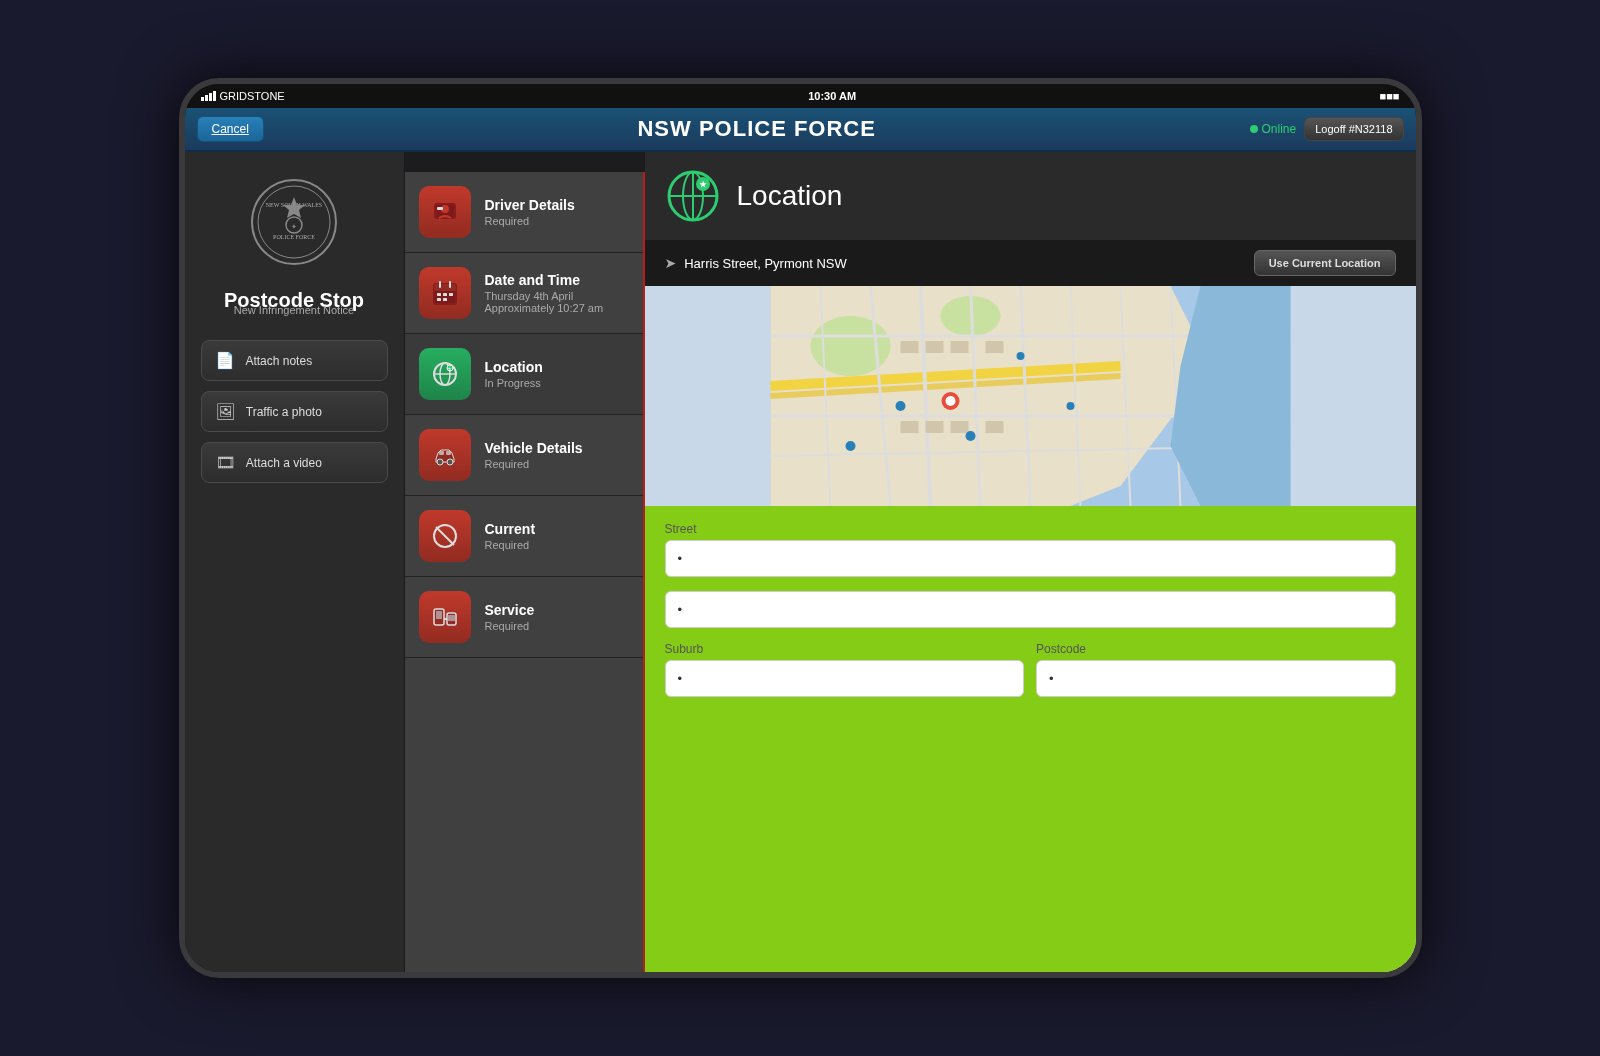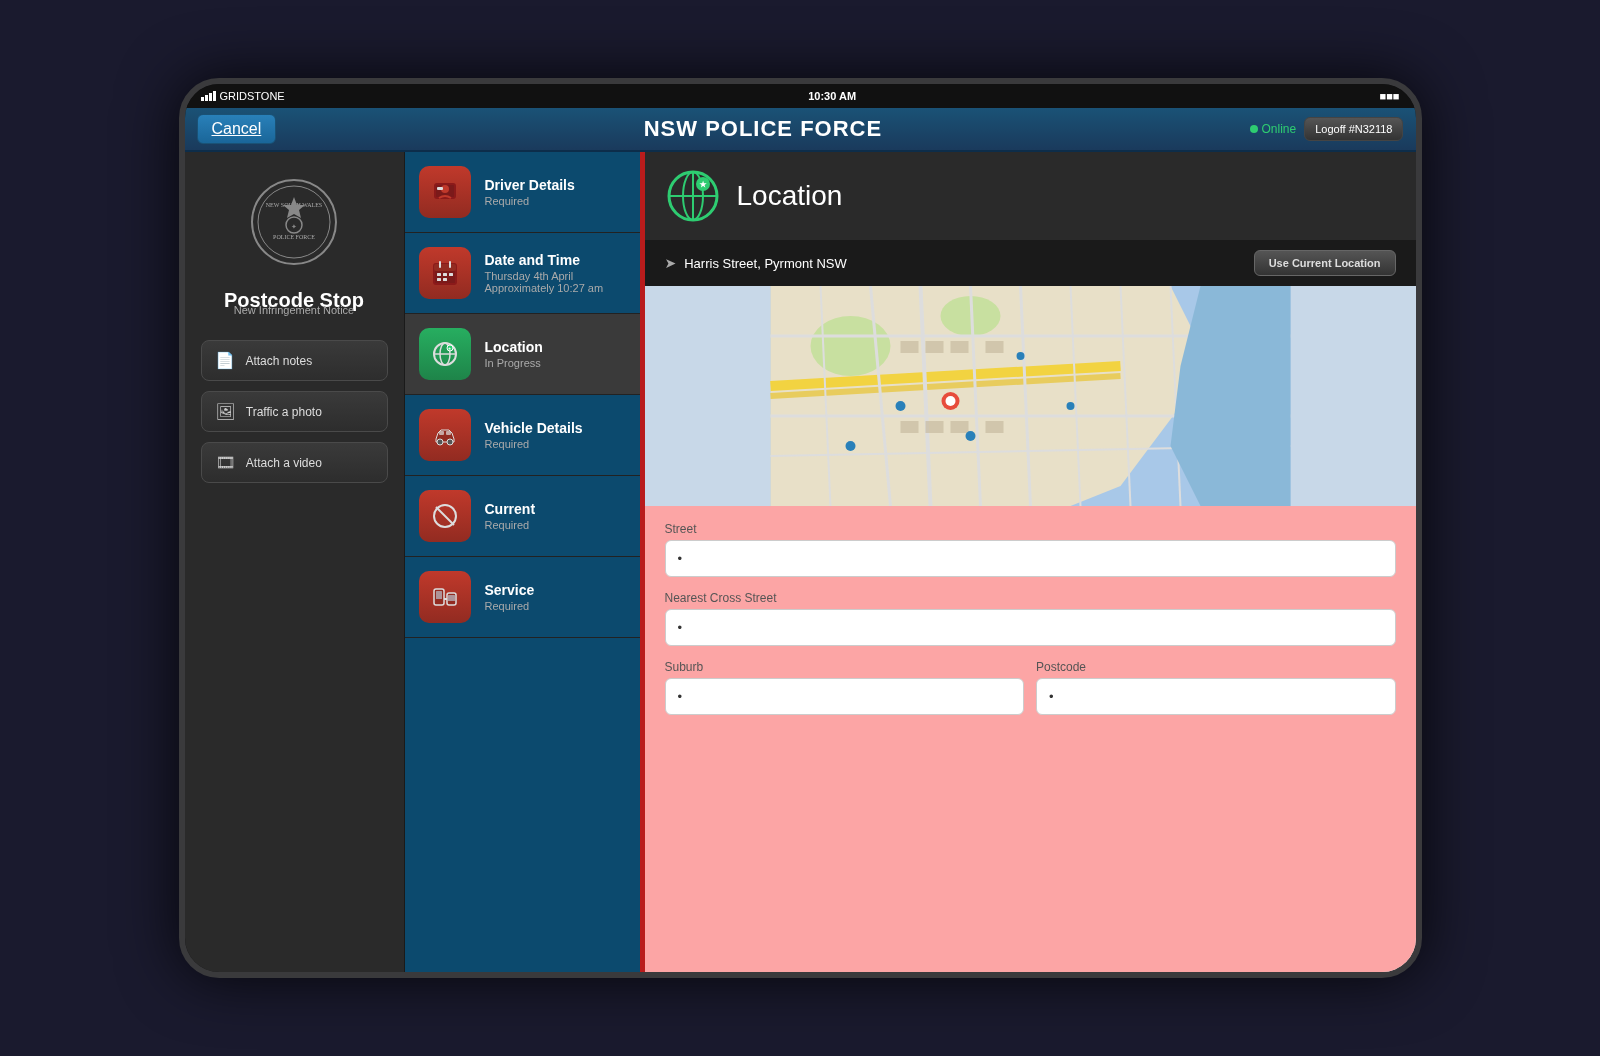--- a/index.html
+++ b/index.html
@@ -71,21 +71,21 @@
       padding: 0 12px;
       height: 44px;
       border-bottom: 2px solid #0d2d4a;
     }
     .cancel-btn {
       background: linear-gradient(180deg, #2980b9 0%, #1a6699 100%);
       color: #fff;
       border: 1px solid #1a5276;
       border-radius: 6px;
       padding: 5px 14px;
-      font-size: 16px;
+      font-size: 12px;
       cursor: pointer;
       text-decoration: underline;
     }
     .nav-title {
       color: #fff;
       font-size: 22px;
       font-weight: 700;
       letter-spacing: 1px;
     }
     .nav-right {
@@ -179,23 +179,24 @@
       width: 100%;
     }
     .sidebar-btn-icon {
       font-size: 16px;
       color: #ccc;
     }
 
     
     .menu-list {
       width: 240px;
-      background: #0c4a6e;
-      border-right: 5px solid #b91c1c;
+      background: #404040;
+      border-right: 2px solid #b91c1c;
       overflow-y: auto;
+      margin-top: 20px;
     }
     .menu-item {
       display: flex;
       align-items: center;
       gap: 14px;
       padding: 14px 14px;
       border-bottom: 1px solid #222;
       cursor: pointer;
     }
     .menu-item.active { background: #3a3a3a; }
@@ -275,21 +276,21 @@
       background: #c8d8e8;
       position: relative;
       overflow: hidden;
     }
 
     
 
     
     .form-area {
       flex: 1;
-      background: #fca5a5;
+      background: #84cc16;
       padding: 16px 20px;
       overflow-y: auto;
     }
     .form-group {
       margin-bottom: 14px;
     }
     .form-label {
       color: #555;
       font-size: 12px;
       margin-bottom: 4px;
@@ -549,21 +550,20 @@
           <circle cx="180" cy="115" r="5" fill="#fff"></circle>
         </svg>
       </div>
 
       <div class="form-area">
         <div class="form-group">
           <label class="form-label">Street</label>
           <input class="form-input" type="text" value="•" style="">
         </div>
         <div class="form-group">
-          <label class="form-label">Nearest Cross Street</label>
           <input class="form-input" type="text" value="•" style="">
         </div>
         <div class="form-row">
           <div class="form-group">
             <label class="form-label">Suburb</label>
             <input class="form-input" type="text" value="•" style="">
           </div>
           <div class="form-group">
             <label class="form-label">Postcode</label>
             <input class="form-input" type="text" value="•" style="">

